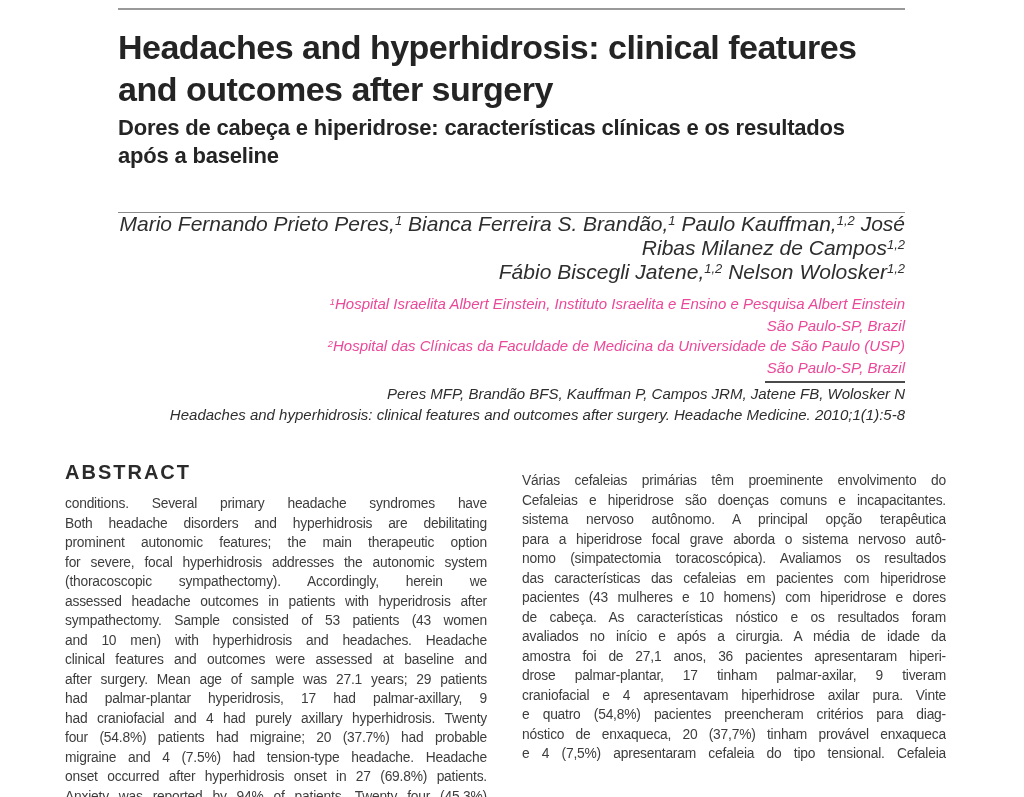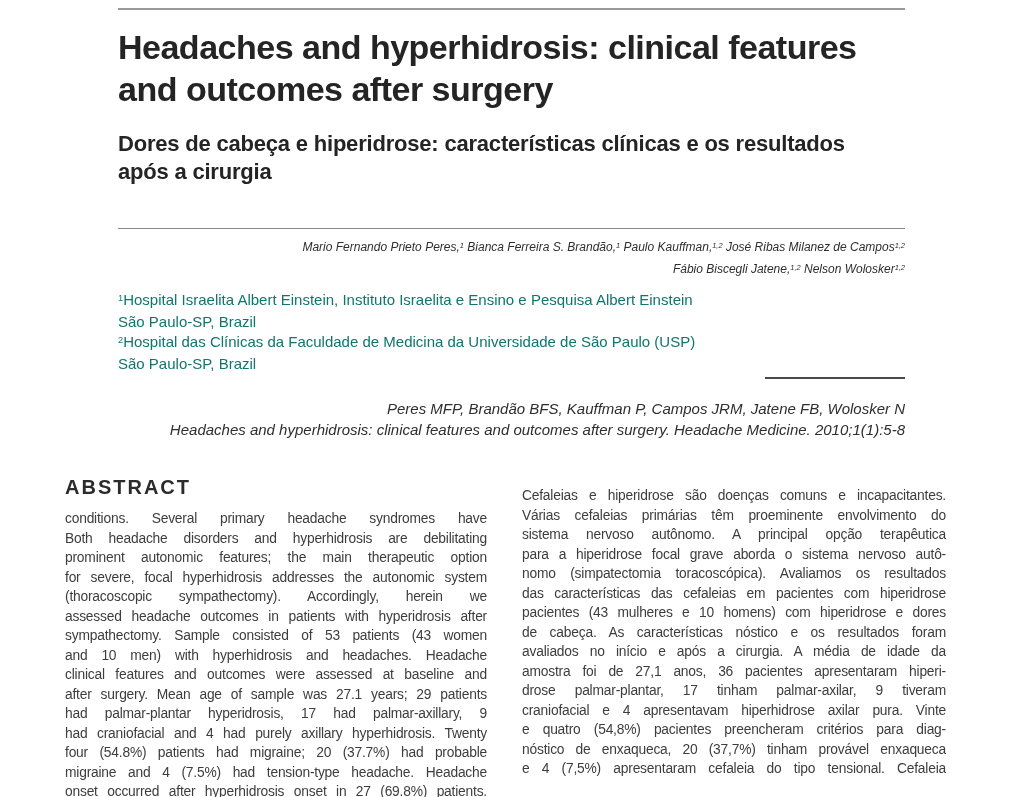--- a/index.html
+++ b/index.html
@@ -10,43 +10,43 @@
     -webkit-font-smoothing: antialiased;
   }
   .masthead { margin: 0 119px 0 118px; }
   .top-rule { margin-top: 8px; border-top: 2px solid #999; }
   .title {
     margin: 16px 0 4px 0;
     font-size: 34px; line-height: 42px; font-weight: bold;
     letter-spacing: -0.5px; color: #242424;
   }
   .subtitle {
-    margin: 20px 0 0 0;
+    margin: 4px 0 0 0;
     font-size: 22px; line-height: 28px; font-weight: bold;
     letter-spacing: -0.2px; color: #242424;
   }
   .author-rule { margin-top: 42px; border-top: 1px solid #8a8a8a; }
   .authors {
-    margin-top: 8px; text-align: right; font-style: italic;
-    font-size: 12px; line-height: 21px; color: #2e2e2e;
+    margin-top: 0; text-align: right; font-style: italic;
+    font-size: 21px; line-height: 21px; color: #2e2e2e;
   }
   .affiliations {
-    margin-top: 9px; text-align: left; 
-    font-size: 15px; line-height: 20px; color: #0f766e;
+    margin-top: 9px; text-align: right; font-style: italic;
+    font-size: 15px; line-height: 20px; color: #ec4899;
   }
   sup {
     font-size: 0.62em; vertical-align: baseline;
     position: relative; top: -0.45em;
   }
   .short-rule {
     margin-top: 3px; margin-left: auto;
     width: 140px; border-top: 2px solid #4a4a4a;
   }
   .citation {
-    margin-top: 19px; text-align: right; font-style: italic;
+    text-align: right; font-style: italic;
     font-size: 15px; line-height: 21px; color: #2e2e2e;
   }
   .columns {
     display: flex; gap: 35px;
     margin: 36px 78px 0 65px;
   }
   .col-left { width: 422px; }
   .col-right { width: 424px; }
   .col-heading {
     font-size: 20px; font-weight: bold; letter-spacing: 2px;
@@ -59,21 +59,21 @@
     text-align: justify; text-align-last: justify;
     overflow: hidden; white-space: normal;
   }
 </style>
 </head>
 <body>
 
 <div class="masthead">
   <div class="top-rule"></div>
   <h1 class="title"><span>Headaches and hyperhidrosis: clinical features</span><br><span>and outcomes after surgery</span></h1>
-  <h2 class="subtitle"><span>Dores de cabeça e hiperidrose: características clínicas e os resultados</span><br><span>após a cirurgia</span></h2>
+  <h2 class="subtitle"><span>Dores de cabeça e hiperidrose: características clínicas e os resultados</span><br><span>após a baseline</span></h2>
 
   <div class="author-rule"></div>
 
   <div class="authors">
     <div>Mario Fernando Prieto Peres,<sup>1</sup> Bianca Ferreira S. Brandão,<sup>1</sup> Paulo Kauffman,<sup>1,2</sup> José Ribas Milanez de Campos<sup>1,2</sup></div>
     <div>Fábio Biscegli Jatene,<sup>1,2</sup> Nelson Wolosker<sup>1,2</sup></div>
   </div>
 
   <div class="affiliations">
     <div><sup>1</sup>Hospital Israelita Albert Einstein, Instituto Israelita e Ensino e Pesquisa Albert Einstein</div>
@@ -108,22 +108,22 @@
         <div class="jline">had craniofacial and 4 had purely axillary hyperhidrosis. Twenty</div>
         <div class="jline">four (54.8%) patients had migraine; 20 (37.7%) had probable</div>
         <div class="jline">migraine and 4 (7.5%) had tension-type headache. Headache</div>
         <div class="jline">onset occurred after hyperhidrosis onset in 27 (69.8%) patients.</div>
         <div class="jline">Anxiety was reported by 94% of patients. Twenty four (45.3%)</div>
       </div>
 
   </div>
   <div class="col-right">
     <div class="col-body">
+        <div class="jline">Várias cefaleias primárias têm proeminente envolvimento do</div>
         <div class="jline">Cefaleias e hiperidrose são doenças comuns e incapacitantes.</div>
-        <div class="jline">Várias cefaleias primárias têm proeminente envolvimento do</div>
         <div class="jline">sistema nervoso autônomo. A principal opção terapêutica</div>
         <div class="jline">para a hiperidrose focal grave aborda o sistema nervoso autô-</div>
         <div class="jline">nomo (simpatectomia toracoscópica). Avaliamos os resultados</div>
         <div class="jline">das características das cefaleias em pacientes com hiperidrose</div>
         <div class="jline">pacientes (43 mulheres e 10 homens) com hiperidrose e dores</div>
         <div class="jline">de cabeça. As características nóstico e os resultados foram</div>
         <div class="jline">avaliados no início e após a cirurgia. A média de idade da</div>
         <div class="jline">amostra foi de 27,1 anos, 36 pacientes apresentaram hiperi-</div>
         <div class="jline">drose palmar-plantar, 17 tinham palmar-axilar, 9 tiveram</div>
         <div class="jline">craniofacial e 4 apresentavam hiperhidrose axilar pura. Vinte</div>

